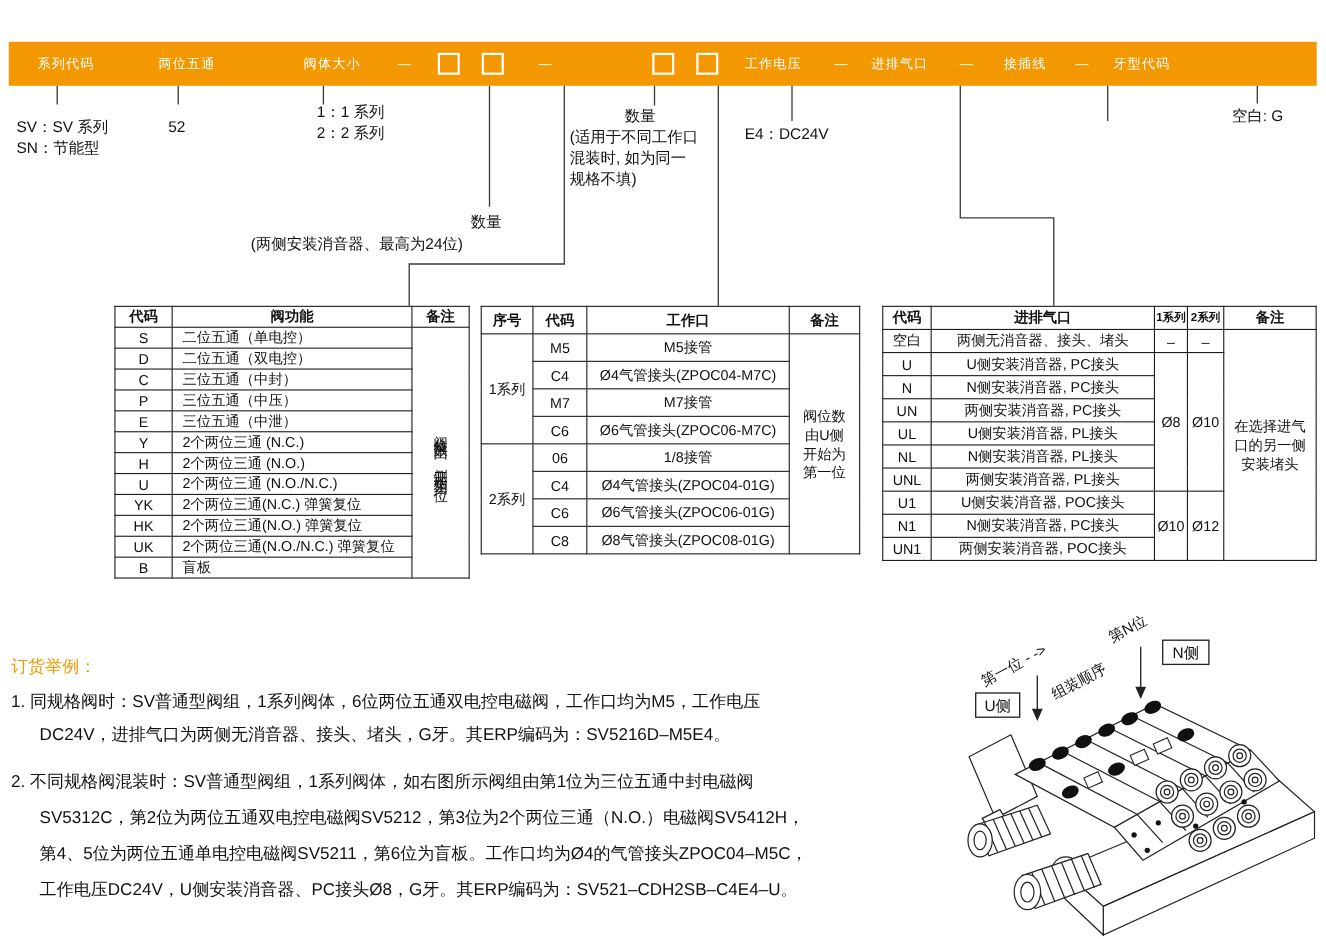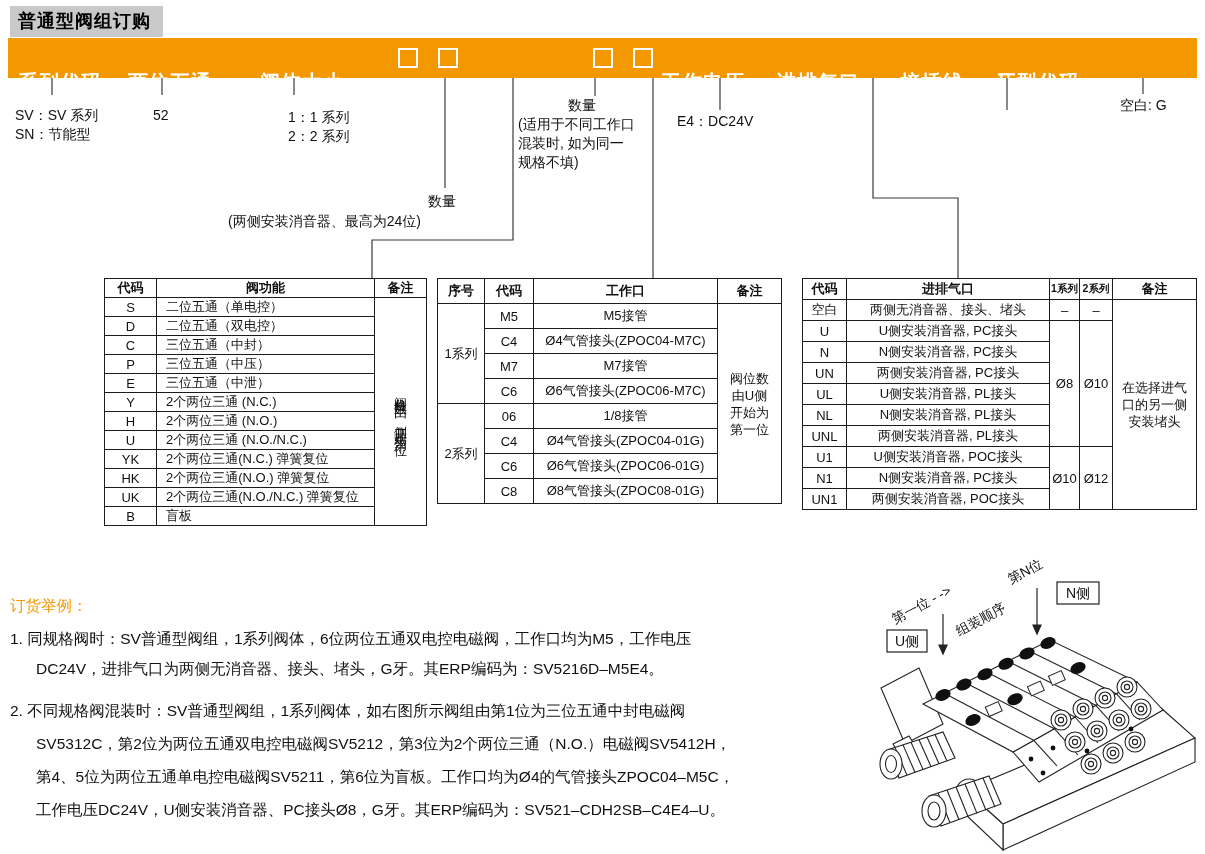--- a/index.html
+++ b/index.html
@@ -3,22 +3,22 @@
 <meta charset="utf-8">
 <style>
   * { box-sizing: border-box; margin: 0; padding: 0; }
   body { background:#fff; font-family:"Liberation Sans", sans-serif; }
   .page { position:relative; width:1205px; height:854px; background:#fff; overflow:hidden; color:#111; }
 
   .page-title { position:absolute; left:10px; top:6px; background:#c9c9c9; color:#000;
     font-size:18px; font-weight:bold; padding:3px 12px 4px 8px; letter-spacing:1px; }
 
   .order-bar { position:absolute; left:8px; top:38px; width:1189px; height:40px; background:#F39800; }
-  .seg { position:absolute; top:50%; transform:translate(-50%,-50%); color:#fff; font-weight:bold;
-    font-size:20px; white-space:nowrap; letter-spacing:1px;margin-top:24px; }
+  .seg { position:absolute; top:50%; transform:translate(-50%,-50%); color:#fff; font-weight:normal;
+    font-size:12px; white-space:nowrap; letter-spacing:1px; }
   .seg-box { position:absolute; top:10px; width:20px; height:20px; border:2px solid #fff; transform:translateX(-50%); }
 
   .note { position:absolute; font-size:14px; line-height:19px; white-space:pre-line; color:#111; }
   .leader-svg, .diagram-svg { position:absolute; }
 
   table { border-collapse:collapse; table-layout:fixed; }
   th, td { border:1px solid #1c1c1c; font-size:13px; text-align:center; padding:0 2px;
     overflow:hidden; white-space:nowrap; }
   th { font-weight:bold; }
   .tbl-left   { position:absolute; left:104px; top:278px; width:322px; }
@@ -38,21 +38,20 @@
   .para-1 { left:10px; top:624px; line-height:30px; }
   .para-2 { left:10px; top:694px; line-height:33px; }
 
   svg text { font-family:"Liberation Sans", sans-serif; }
 </style>
 </head>
 <body>
 
 <div class="page">
 
-  <div class="page-title">普通型阀组订购</div>
 
   <div class="order-bar">
     <span class="seg" style="left:52px">系列代码</span>
     <span class="seg" style="left:162px">两位五通</span>
     <span class="seg" style="left:294px">阀体大小</span>
     <span class="seg" style="left:360px">—</span>
     <span class="seg-box" style="left:400px"></span>
     <span class="seg-box" style="left:440px"></span>
     <span class="seg" style="left:488px">—</span>
     <span class="seg-box" style="left:595px"></span>
@@ -78,21 +77,21 @@
       <path d="M720,78 V110"></path>
       <path d="M873,78 V198 H958 V278"></path>
       <path d="M1007,78 V110"></path>
       <path d="M1143,78 V94"></path>
     </g>
   </svg>
 
   <div class="note" style="left:15px; top:106px">SV：SV 系列
 SN：节能型</div>
   <div class="note" style="left:153px; top:106px">52</div>
-  <div class="note" style="left:288px; top:108px">1：1 系列
+  <div class="note" style="left:288px; top:92px">1：1 系列
 2：2 系列</div>
   <div class="note" style="left:428px; top:192px">数量</div>
   <div class="note" style="left:228px; top:212px">(两侧安装消音器、最高为24位)</div>
   <div class="note" style="left:568px; top:96px">数量</div>
   <div class="note" style="left:518px; top:115px">(适用于不同工作口
 混装时, 如为同一
 规格不填)</div>
   <div class="note" style="left:677px; top:112px">E4：DC24V</div>
   <div class="note" style="left:1120px; top:96px">空白: G</div>
 

